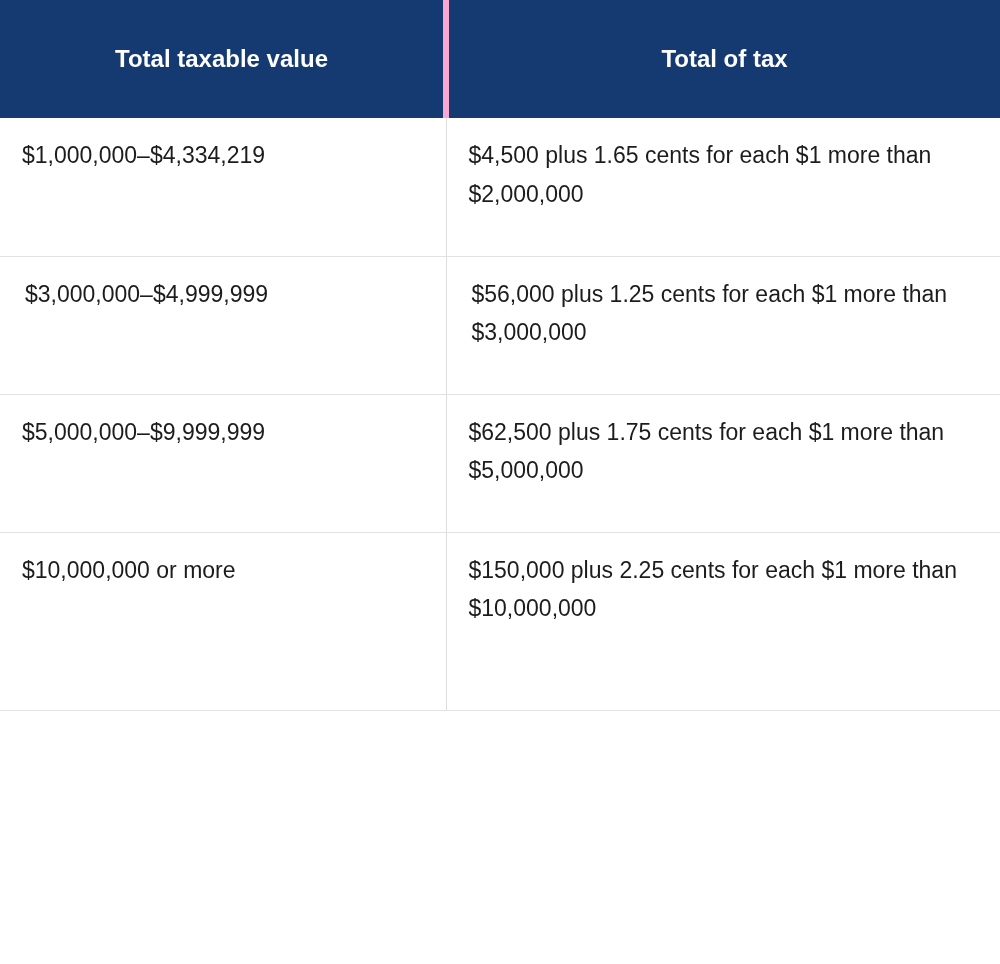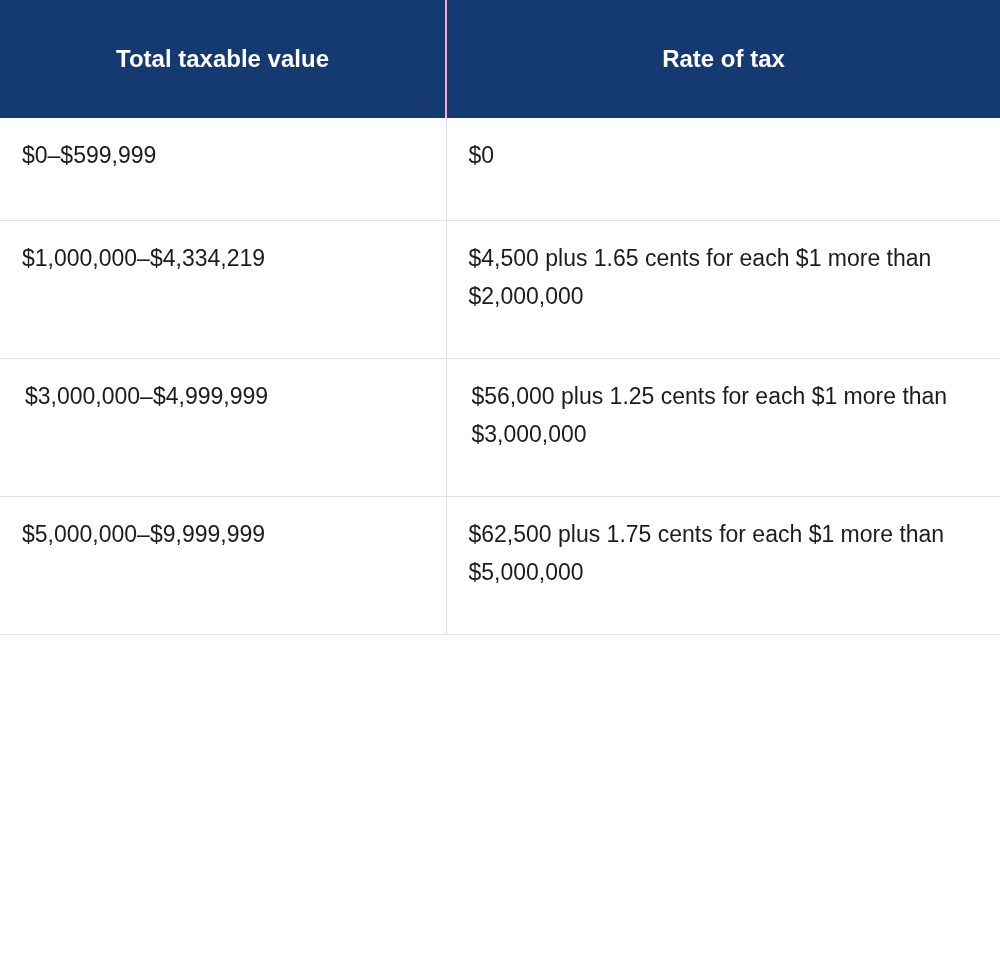--- a/index.html
+++ b/index.html
@@ -31,21 +31,21 @@
     font-size: 24px;
     font-weight: bold;
     text-align: center;
     height: 118px;
     vertical-align: middle;
     padding: 0 14px;
     box-sizing: border-box;
     border: none;
   }
   thead th.th-value {
-    border-right: 2px solid #f9a8d4;
+    border-right: 6px solid #f9a8d4;
   }
 
   tbody td {
     font-size: 23px;
     line-height: 1.68;
     color: #1c1c1c;
     vertical-align: top;
     padding: 18px 22px 18px 22px;
     box-sizing: border-box;
     border-bottom: 1px solid #e2e2e2;
@@ -67,35 +67,35 @@
 
 <div class="table-wrap">
   <table class="tax-table">
     <colgroup>
       <col class="col-value">
       <col class="col-rate">
     </colgroup>
     <thead>
       <tr>
         <th class="th-value">Total taxable value</th>
-        <th class="th-rate">Rate of tax</th>
+        <th class="th-rate">Total of tax</th>
       </tr>
     </thead>
     <tbody>
-      <tr class="row-0">
-        <td class="cell-value">$0–$599,999</td>
-        <td class="cell-rate">$0</td>
-      </tr>
       <tr class="row-2">
         <td class="cell-value">$1,000,000–$4,334,219</td>
         <td class="cell-rate">$4,500 plus 1.65 cents for each $1 more than $2,000,000</td>
       </tr>
       <tr class="row-3">
         <td class="cell-value">$3,000,000–$4,999,999</td>
         <td class="cell-rate">$56,000 plus 1.25 cents for each $1 more than $3,000,000</td>
       </tr>
       <tr class="row-4">
         <td class="cell-value">$5,000,000–$9,999,999</td>
         <td class="cell-rate">$62,500 plus 1.75 cents for each $1 more than $5,000,000</td>
       </tr>
+      <tr class="row-5">
+        <td class="cell-value">$10,000,000 or more</td>
+        <td class="cell-rate">$150,000 plus 2.25 cents for each $1 more than $10,000,000</td>
+      </tr>
     </tbody>
   </table>
 </div>
 
 </body></html>

